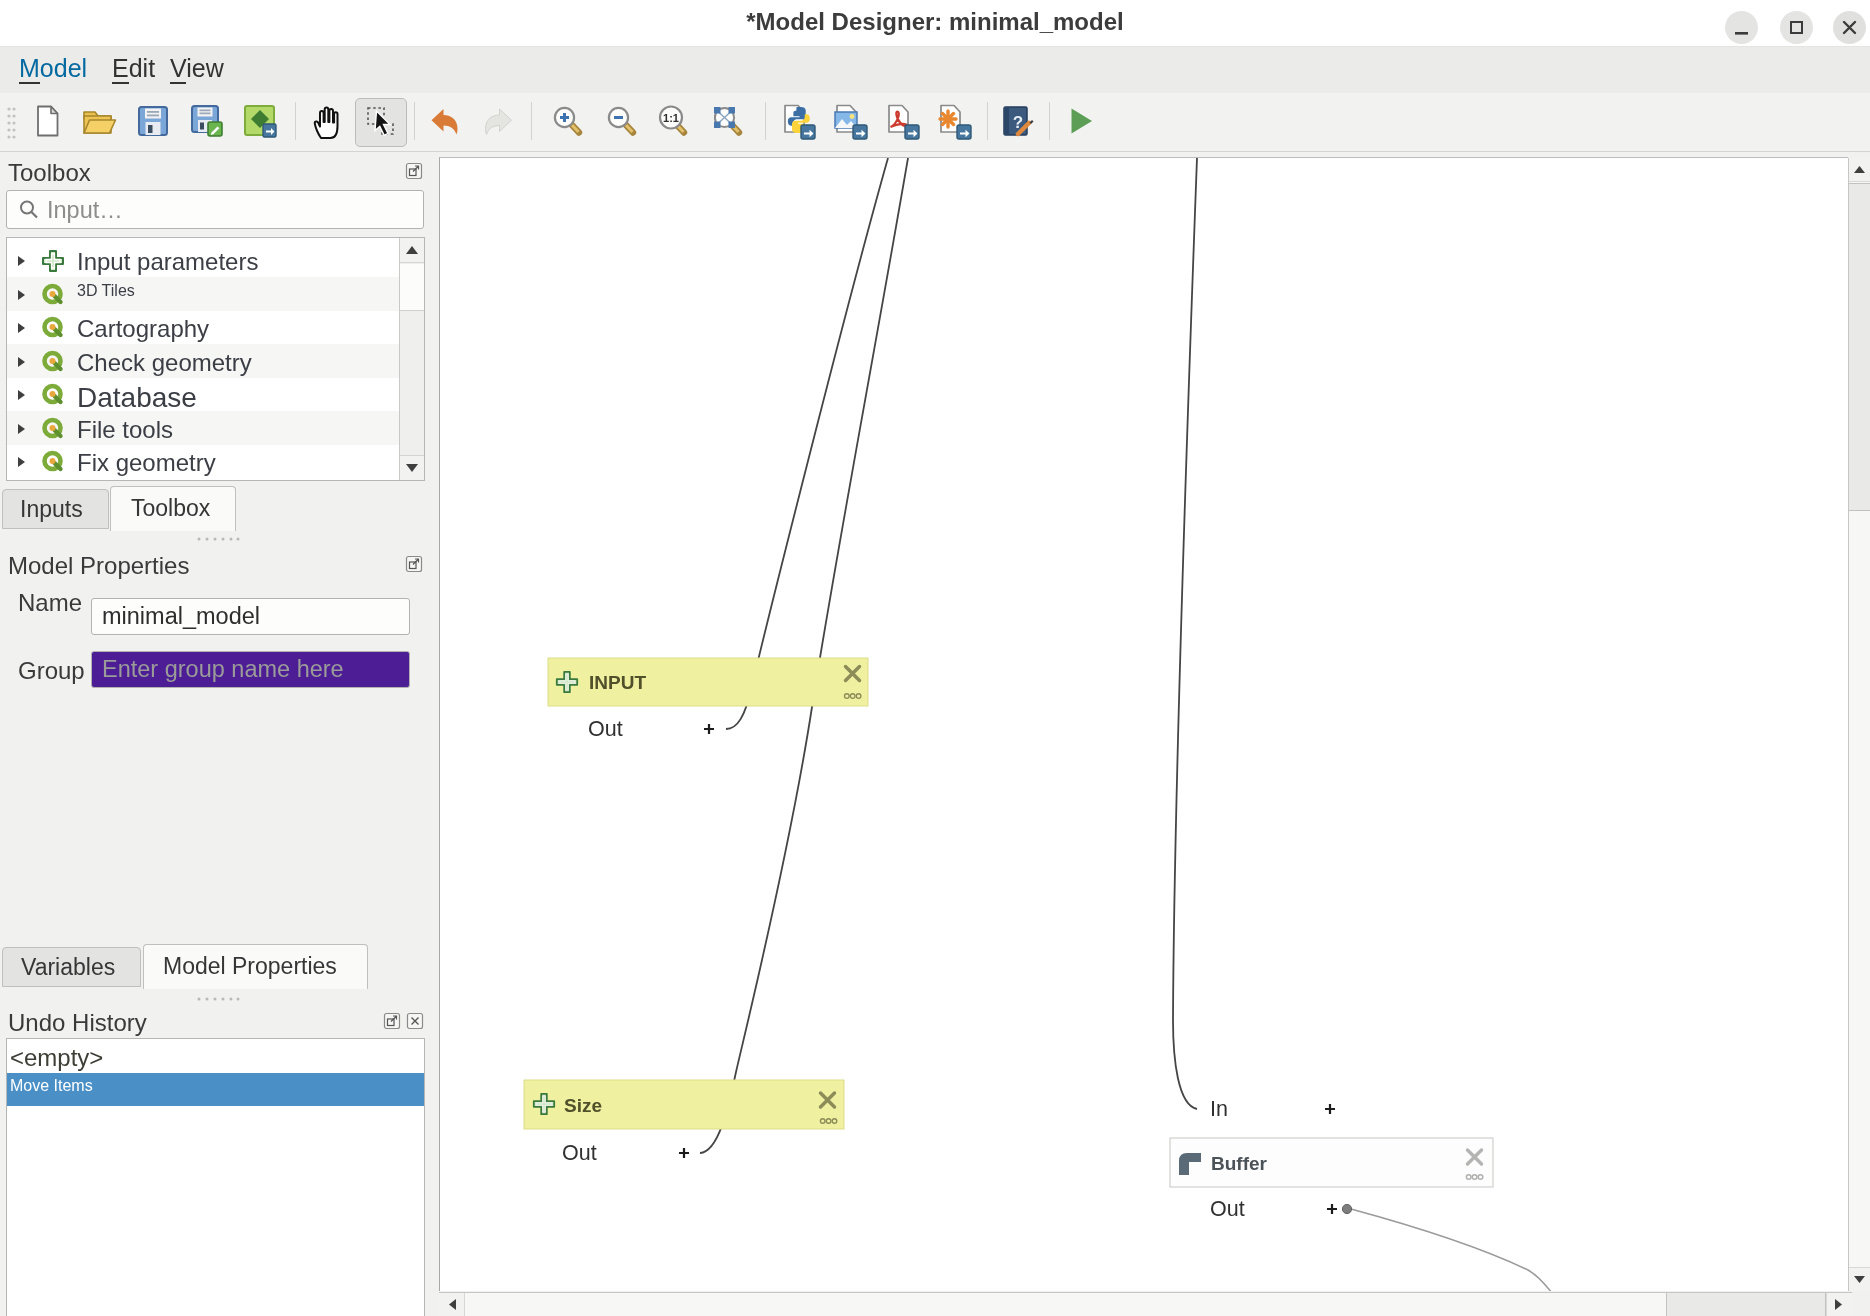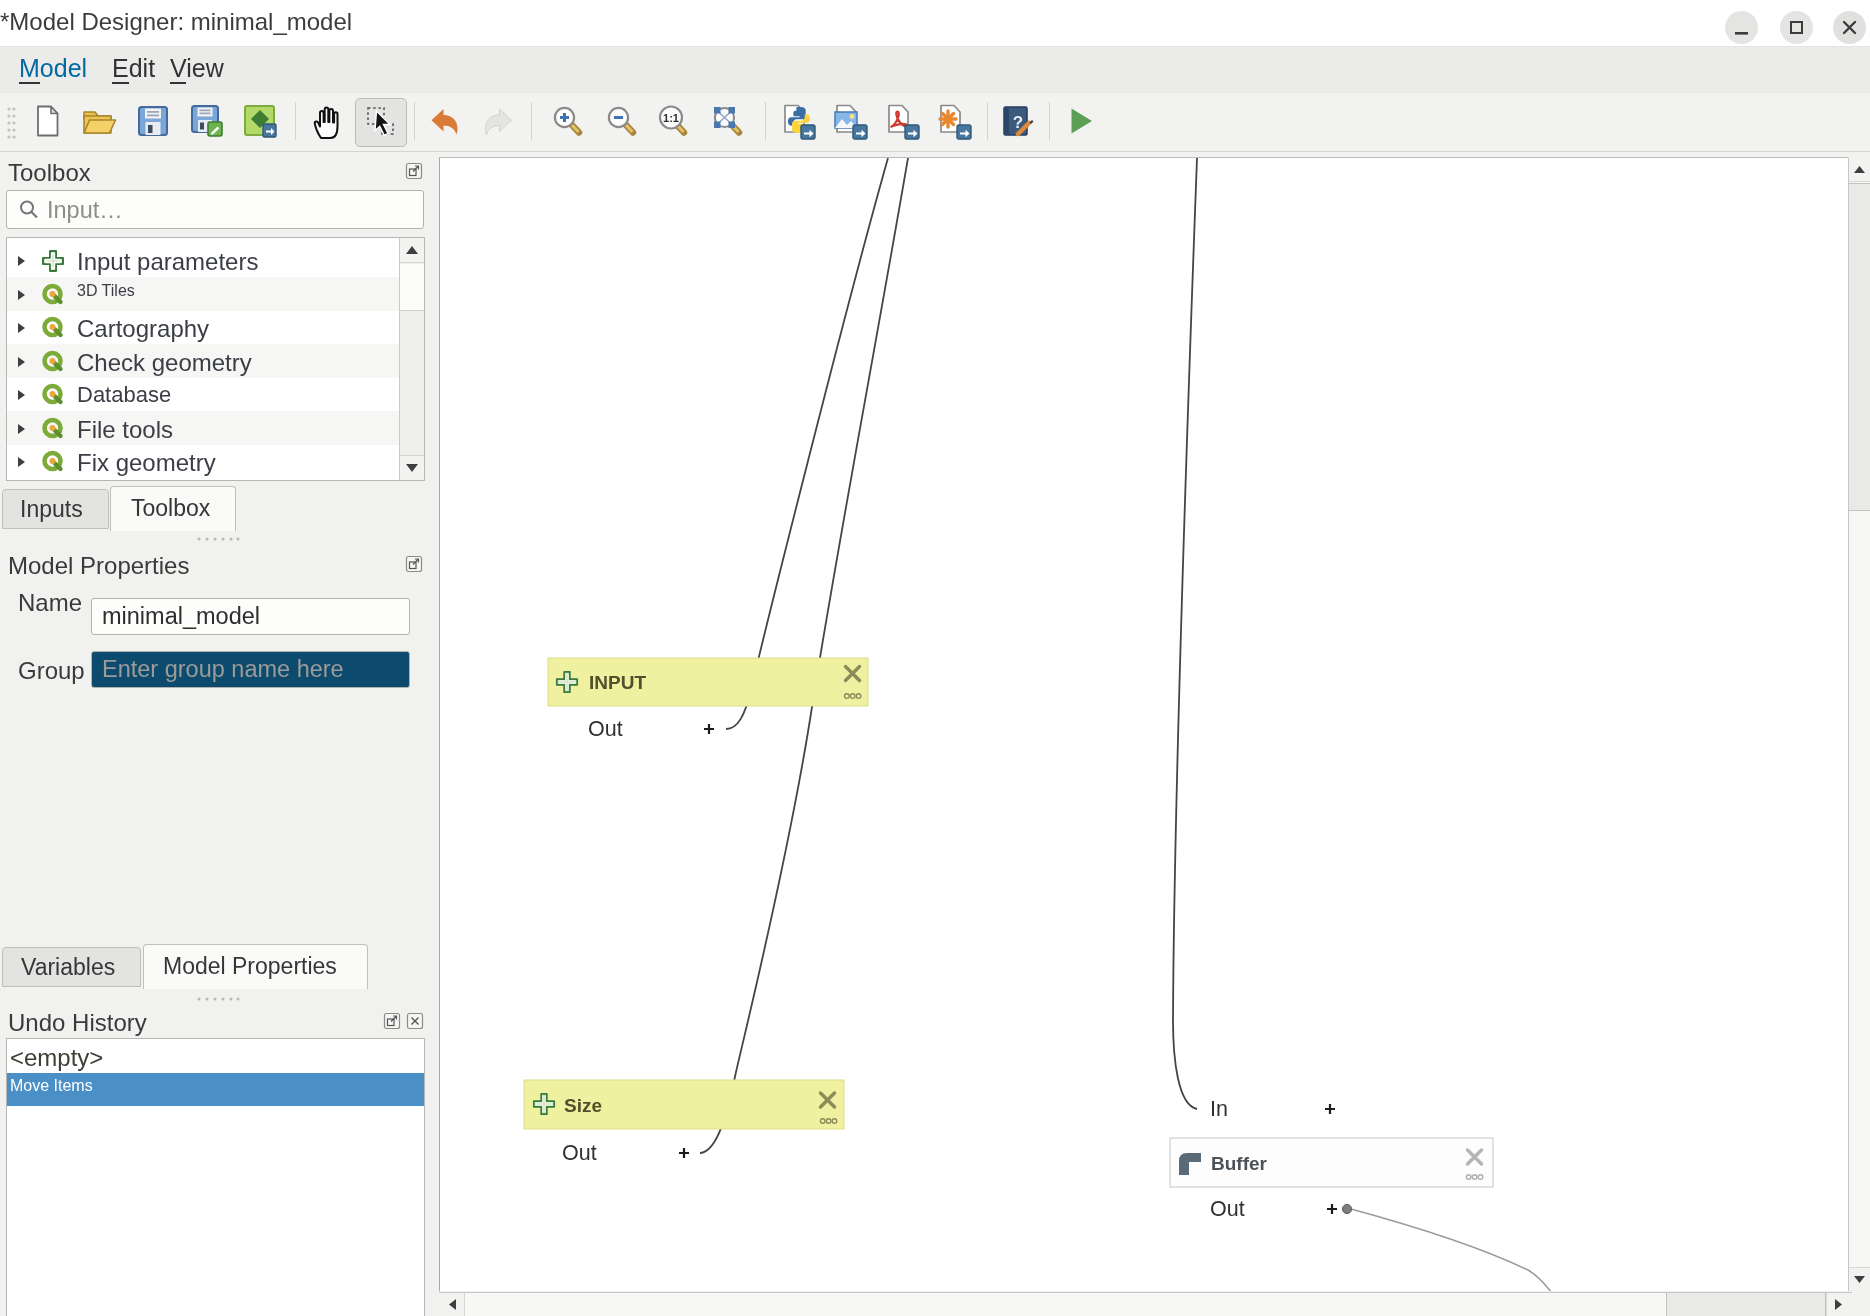--- a/index.html
+++ b/index.html
@@ -6,21 +6,21 @@
 html,body{width:1870px;height:1316px;overflow:hidden}
 body{font-family:"Liberation Sans",sans-serif;position:relative;background:#f1f1ef}
 .a{position:absolute}
 .hdr{font-size:24px;color:#3a3a3a}
 .tabtxt{font-size:23px;color:#363636}
 </style>
 </head>
 <body>
 
 <div class="a" style="left:0;top:0;width:1870px;height:47px;background:#ffffff;border-bottom:1px solid #e4e4e2"></div>
-<div class="a" style="left:0;top:0;width:1870px;height:47px;text-align:left;line-height:44px;font-size:24px;font-weight:normal;color:#3c3c3c">*Model Designer: minimal_model</div>
+<div class="a" style="left:0;top:0;width:1870px;height:47px;text-align:center;line-height:44px;font-size:24px;font-weight:bold;color:#3c3c3c">*Model Designer: minimal_model</div>
 <div class="a" style="left:1725px;top:11px;width:33px;height:33px;border-radius:50%;background:#e4e4e2"></div>
 <svg class="a" style="left:1725px;top:11px" width="33" height="33">
     <rect x="10" y="21" width="13" height="2.6" fill="#3c3c3c"></rect>
   </svg>
 <div class="a" style="left:1780px;top:11px;width:33px;height:33px;border-radius:50%;background:#e4e4e2"></div>
 <svg class="a" style="left:1780px;top:11px" width="33" height="33">
     <rect x="11" y="11" width="11" height="11" fill="none" stroke="#3c3c3c" stroke-width="2"></rect>
   </svg>
 <div class="a" style="left:1833px;top:11px;width:33px;height:33px;border-radius:50%;background:#e0e0de"></div>
 <svg class="a" style="left:1833px;top:11px" width="33" height="33">
@@ -230,21 +230,21 @@
   </svg>
 <div class="a" style="left:77px;top:349px;font-size:24px;color:#3b3e45">Check geometry</div>
 <svg class="a" style="left:16px;top:388px" width="10" height="14">
     <path d="M2 2 L9 7 L2 12 Z" fill="#3f3f3f"></path>
   </svg>
 <svg class="a" style="left:40px;top:382px" width="26" height="26">
     <circle cx="12.5" cy="12" r="8" fill="none" stroke="#7cab3a" stroke-width="4.6"></circle>
     <path d="M14.5 14 L20.5 20" stroke="#5e8f2e" stroke-width="4.4" stroke-linecap="round"></path>
     <circle cx="12.5" cy="12" r="3" fill="#e9a83c"></circle>
   </svg>
-<div class="a" style="left:77px;top:382px;font-size:22px;color:#3b3e45">Database</div>
+<div class="a" style="left:77px;top:382px;font-size:28px;color:#3b3e45">Database</div>
 <svg class="a" style="left:16px;top:422px" width="10" height="14">
     <path d="M2 2 L9 7 L2 12 Z" fill="#3f3f3f"></path>
   </svg>
 <svg class="a" style="left:40px;top:416px" width="26" height="26">
     <circle cx="12.5" cy="12" r="8" fill="none" stroke="#7cab3a" stroke-width="4.6"></circle>
     <path d="M14.5 14 L20.5 20" stroke="#5e8f2e" stroke-width="4.4" stroke-linecap="round"></path>
     <circle cx="12.5" cy="12" r="3" fill="#e9a83c"></circle>
   </svg>
 <div class="a" style="left:77px;top:416px;font-size:24px;color:#3b3e45">File tools</div>
 <svg class="a" style="left:16px;top:455px" width="10" height="14">
@@ -285,21 +285,21 @@
 
 <div class="a hdr" style="left:8px;top:552px">Model Properties</div>
 <svg class="a" style="left:405px;top:555px" width="18" height="18">
     <rect x="1.5" y="1.5" width="15" height="15" rx="2" fill="#f6f6f4" stroke="#8a8a88" stroke-width="1.2"></rect>
     <rect x="4.5" y="7" width="6.5" height="6.5" fill="none" stroke="#555" stroke-width="1.2"></rect>
     <path d="M8 9.5 L13.5 4 M10 4 h3.5 v3.5" fill="none" stroke="#555" stroke-width="1.2"></path>
   </svg>
 <div class="a hdr" style="left:18px;top:589px">Name</div>
 <div class="a" style="left:91px;top:598px;width:319px;height:37px;background:#fdfdfc;border:1px solid #b2b2b0;border-radius:3px;font-size:23.5px;color:#2e2e2e;line-height:35px;padding-left:10px">minimal_model</div>
 <div class="a hdr" style="left:18px;top:657px">Group</div>
-<div class="a" style="left:91px;top:651px;width:319px;height:37px;background:#0c4a6e;border:1px solid #b2b2b0;border-radius:3px;font-size:23.5px;color:#9b9b99;line-height:35px;padding-left:10px">Enter group name here</div>
+<div class="a" style="left:91px;top:651px;width:319px;height:37px;background:#4c1d95;border:1px solid #b2b2b0;border-radius:3px;font-size:23.5px;color:#9b9b99;line-height:35px;padding-left:10px">Enter group name here</div>
 
 <div class="a" style="left:2px;top:947px;width:139px;height:40px;background:#e3e3e1;border:1px solid #bfbfbd;border-radius:4px 4px 0 0"></div>
 <div class="a tabtxt" style="left:21px;top:954px">Variables</div>
 <div class="a" style="left:143px;top:944px;width:225px;height:45px;background:#fafaf9;border:1px solid #bfbfbd;border-bottom:none;border-radius:4px 4px 0 0"></div>
 <div class="a tabtxt" style="left:163px;top:953px">Model Properties</div>
 <svg class="a" style="left:196px;top:996px" width="44" height="6">
     <g fill="#b8b8b6">
       <circle cx="3" cy="3" r="1.5"></circle>
       <circle cx="11" cy="3" r="1.5"></circle>
       <circle cx="19" cy="3" r="1.5"></circle>

